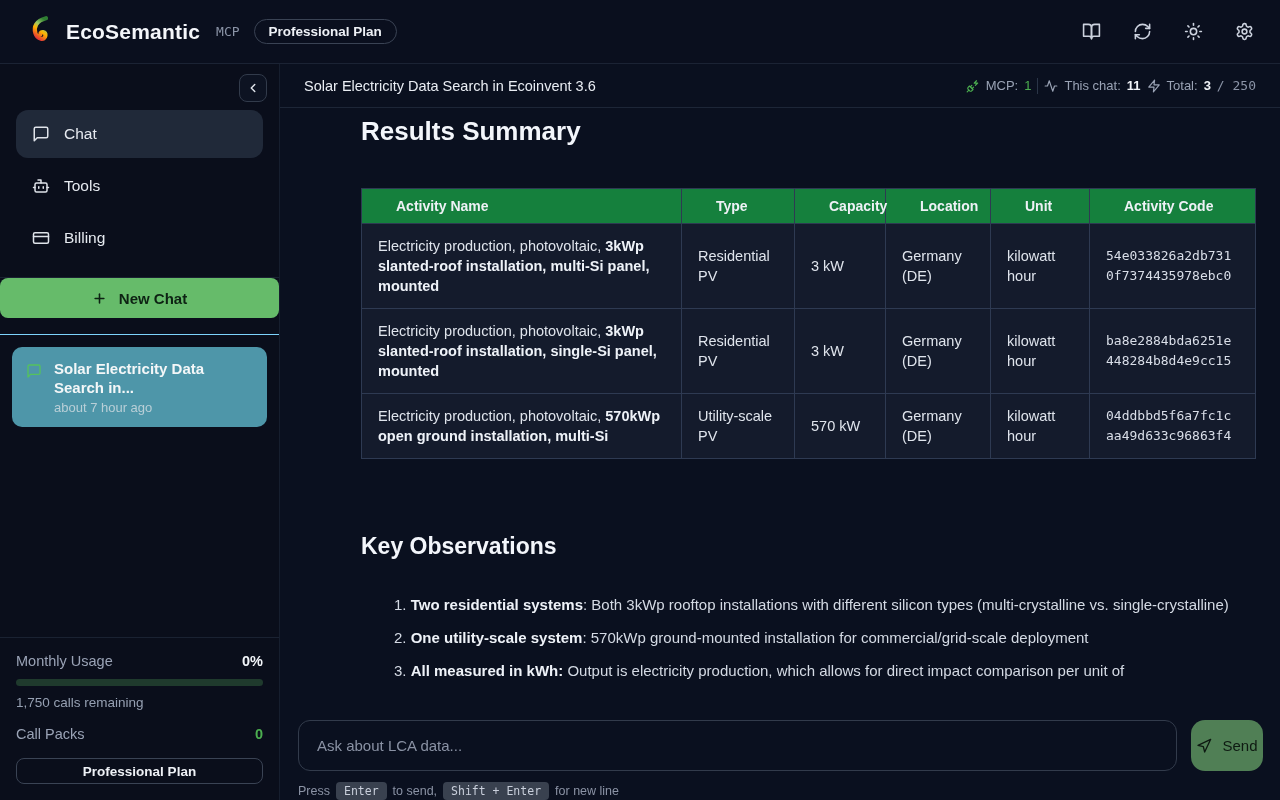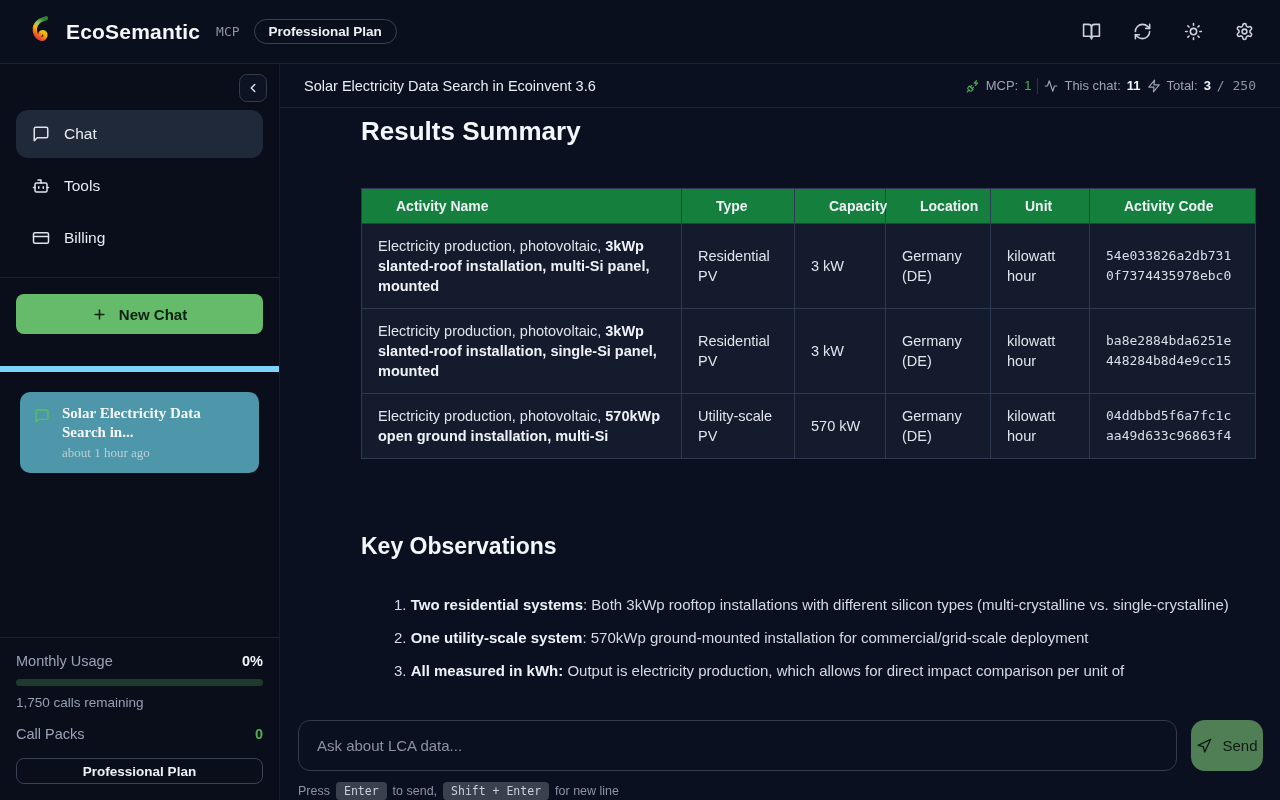--- a/index.html
+++ b/index.html
@@ -26,26 +26,26 @@
     display:flex; flex-direction:column; }
   .collapse-row { display:flex; justify-content:flex-end; padding:10px 12px 6px; }
   .collapse-btn { width:28px; height:28px; border:1px solid #323b4b; border-radius:8px;
     background:#0d1322; color:#dfe3ea; display:flex; align-items:center; justify-content:center; cursor:pointer; }
   .collapse-btn svg { width:14px; height:14px; }
   .nav { padding:2px 16px 0; display:flex; flex-direction:column; gap:4px; }
   .nav-item { display:flex; align-items:center; gap:14px; height:48px; padding:0 16px;
     border-radius:12px; font-size:15.5px; color:#e6eaf0; cursor:pointer; }
   .nav-item.active { background:#202939; }
   .nav-item svg { width:18px; height:18px; color:#dfe3ea; }
-  .side-section { border-top:1px solid #1a2232; margin-top:15px; padding:16px; }
+  .side-section { border-top:1px solid #1a2232; margin-top:15px; }
   .new-chat-btn { width:100%; height:40px; background:#66bb6a; color:#0d2213; border:none;
     border-radius:8px; font-size:15px; font-weight:bold; display:flex; align-items:center;
     justify-content:center; gap:12px; cursor:pointer; font-family:inherit; }
   .new-chat-btn svg { width:15px; height:15px; }
-  .history-section { border-top:6px solid #7dd3fc; margin-top:16px; padding:20px;font-family:Liberation Serif, serif; }
+  .history-section { border-top:1px solid #7dd3fc; margin-top:16px; padding:12px; }
   .history-item { background:#4e96a9; border-radius:10px; padding:12px 14px; display:flex;
     gap:12px; cursor:pointer; }
   .history-item svg { width:16px; height:16px; color:#55c25d; margin-top:4px; flex:none; }
   .history-title { font-size:15px; font-weight:bold; color:#f4f7f8; line-height:19px; }
   .history-time { font-size:13px; color:#b9cfd7; margin-top:3px; }
   .side-spacer { flex:1; }
   .usage-panel { border-top:1px solid #1a2232; padding:15px 16px 16px; }
   .usage-row { display:flex; justify-content:space-between; align-items:center; }
   .usage-label { font-size:14.5px; color:#9aa3b6; }
   .usage-val { font-size:14.5px; font-weight:bold; color:#f2f5f9; }
@@ -203,21 +203,21 @@
       </button>
     </div>
 
     <div class="history-section" id="history">
         <div class="history-item">
           <svg viewBox="0 0 24 24" fill="none" stroke="currentColor" stroke-width="2" stroke-linecap="round" stroke-linejoin="round">
             <path d="M21 15a2 2 0 0 1-2 2H7l-4 4V5a2 2 0 0 1 2-2h14a2 2 0 0 1 2 2z"></path>
           </svg>
           <div>
             <div class="history-title">Solar Electricity Data Search in...</div>
-            <div class="history-time">about 1 hour ago</div>
+            <div class="history-time">about 7 hour ago</div>
           </div>
         </div>
       </div>
 
     <div class="side-spacer"></div>
 
     <div class="usage-panel">
       <div class="usage-row">
         <span class="usage-label">Monthly Usage</span>
         <span class="usage-val">0%</span>

